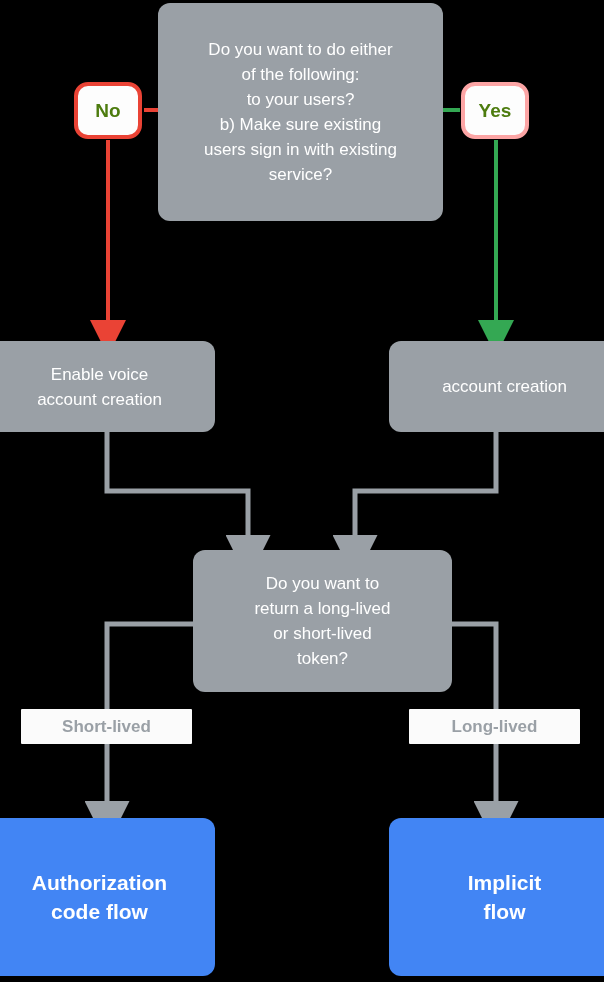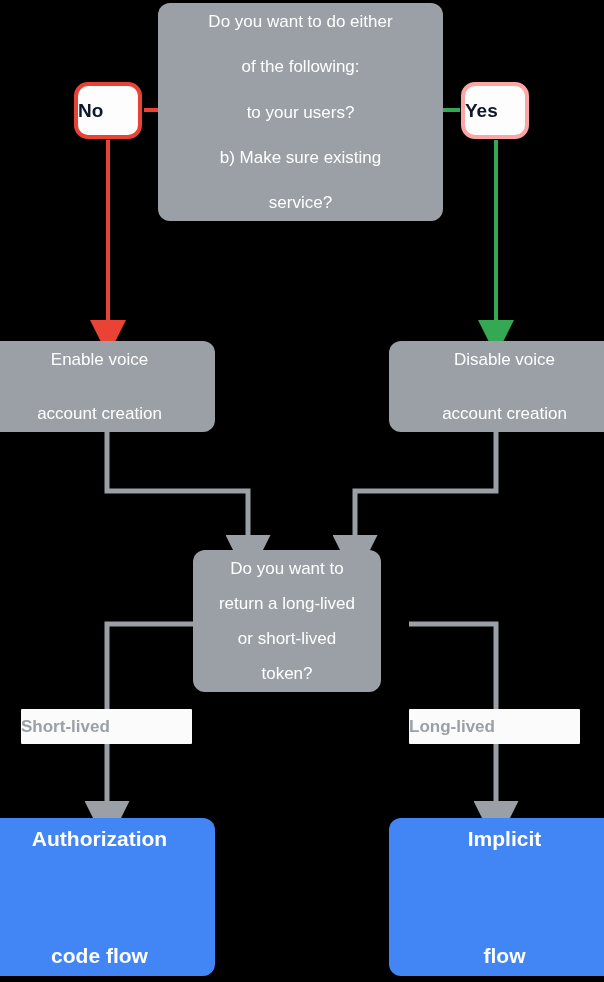--- a/index.html
+++ b/index.html
@@ -23,21 +23,21 @@
     top: 0;
     width: 604px;
     height: 982px;
     pointer-events: none;
   }
   .node {
     position: absolute;
     box-sizing: border-box;
     display: flex;
     align-items: center;
-    justify-content: space-between;
+    justify-content: center;
     text-align: center;
   }
   .gray-box {
     background: #9aa0a6;
     border-radius: 12px;
     color: #ffffff;
     font-size: 17px;
     line-height: 25px;
     font-weight: 400;
     padding: 6px 14px;
@@ -49,21 +49,21 @@
     font-size: 21px;
     line-height: 29px;
     font-weight: 700;
     padding: 6px 14px;
   }
   .badge {
     background: #fdfdfd;
     border-radius: 14px;
     font-size: 19px;
     font-weight: 700;
-    color: #0f172a;
+    color: #4d7c0f;
     box-sizing: border-box;
   }
   .badge-no { border: 4px solid #ea4335; }
   .badge-yes { border: 4px solid #fca5a5; }
   .edge-label {
     background: #fbfbfb;
     color: #9aa0a6;
     font-size: 17px;
     font-weight: 700;
     border-radius: 1px;
@@ -103,42 +103,42 @@
     <path d="M193,624 L107,624 L107,806" stroke="#9aa0a6" stroke-width="5" fill="none" marker-end="url(#arrow-gray)"></path>
 
     <path d="M409,624 L496,624 L496,806" stroke="#9aa0a6" stroke-width="5" fill="none" marker-end="url(#arrow-gray)"></path>
   </svg>
 
   <div class="node gray-box" style="left:158px; top:3px; width:285px; height:218px; flex-direction:column;">
     <span class="txt-line">Do you want to do either</span>
     <span class="txt-line">of the following:</span>
     <span class="txt-line">to your users?</span>
     <span class="txt-line">b) Make sure existing</span>
+    <span class="txt-line">users sign in with existing</span>
     <span class="txt-line">service?</span>
   </div>
 
   <div class="node badge badge-no" style="left:74px; top:82px; width:68px; height:57px;">
     <span>No</span>
   </div>
 
   <div class="node badge badge-yes" style="left:461px; top:82px; width:68px; height:57px;">
     <span>Yes</span>
   </div>
 
   <div class="node gray-box" style="left:-16px; top:341px; width:231px; height:91px; flex-direction:column;">
     <span class="txt-line">Enable voice</span>
     <span class="txt-line">account creation</span>
   </div>
 
   <div class="node gray-box" style="left:389px; top:341px; width:231px; height:91px; flex-direction:column;">
-    <span class="txt-line">Disable voice</span>
     <span class="txt-line">account creation</span>
   </div>
 
-  <div class="node gray-box" style="left:193px; top:550px; width:188px; height:142px; flex-direction:column;">
+  <div class="node gray-box" style="left:193px; top:550px; width:259px; height:142px; flex-direction:column;">
     <span class="txt-line">Do you want to</span>
     <span class="txt-line">return a long-lived</span>
     <span class="txt-line">or short-lived</span>
     <span class="txt-line">token?</span>
   </div>
 
   <div class="node edge-label" style="left:409px; top:709px; width:171px; height:35px;">
     <span>Long-lived</span>
   </div>
 

